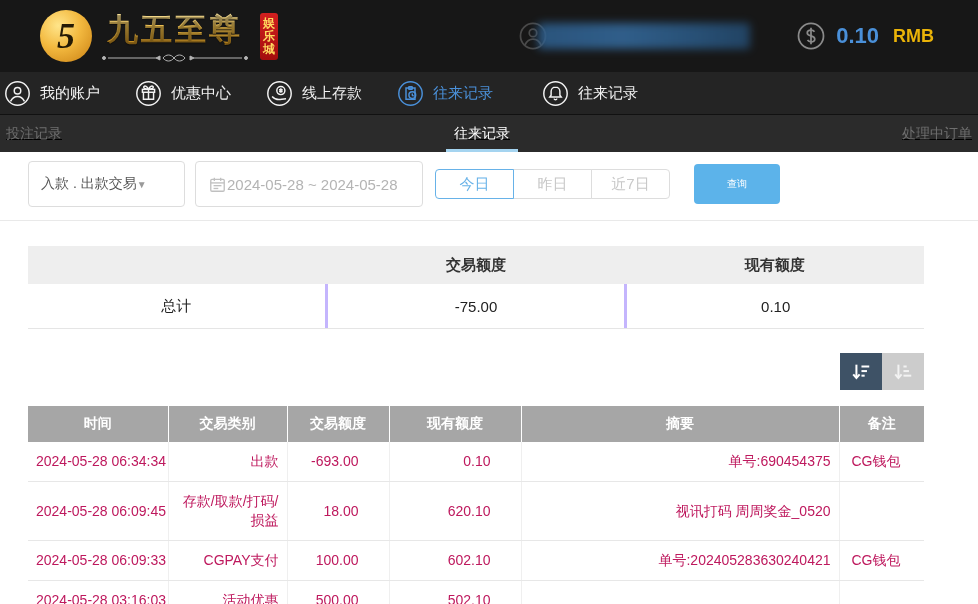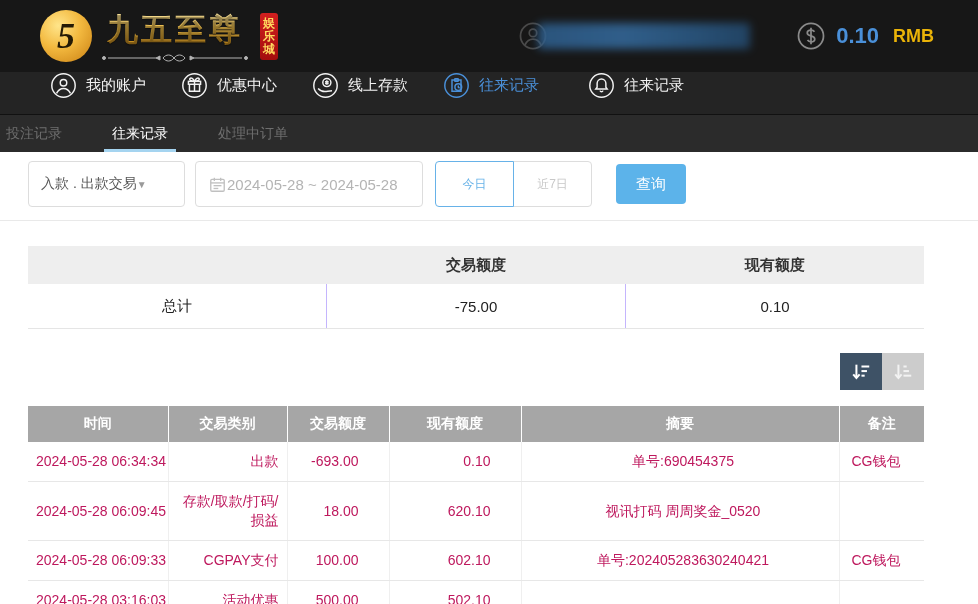--- a/index.html
+++ b/index.html
@@ -30,67 +30,67 @@
   .ghost-user-icon { color:#4a4a4a; margin-right:-10px; }
   .blurred-name { width:212px; height:26px; border-radius:3px;
     background:linear-gradient(90deg,#2e5f8e 0%, #356b9e 40%, #2b5a86 75%, #244b70 100%);
     filter:blur(4px); opacity:.85; }
   .balance-chip { display:flex; align-items:center; gap:10px; }
   .coin-icon { color:#8a8a8a; }
   .balance-amount { color:#4a90d9; font-size:22px; font-weight:bold; }
   .balance-currency { color:#eab308; font-size:18px; font-weight:bold; margin-left:4px; }
 
   
-  .main-nav { height:43px; background:#242424; display:flex; align-items:flex-start;
-    padding-left:46px; gap:27px; border-bottom:1px solid #111; }
+  .main-nav { height:43px; background:#242424; display:flex; align-items:center;
+    gap:27px; border-bottom:1px solid #111; }
   .nav-item { display:flex; align-items:center; gap:9px; color:#f2f2f2;
     font-size:15px; cursor:pointer; padding:0 4px; }
   .nav-item .nav-icon { display:flex; color:inherit; }
   .nav-item.active { color:#4a90d9; }
 
   
   .sub-nav { height:37px; background:#2b2b2b; display:flex; align-items:stretch;
-    justify-content:flex-start; gap:38px; }
+    justify-content:space-between; gap:38px;text-decoration:underline; }
   .sub-tab { display:flex; align-items:center; color:#6e6e6e; font-size:14px;
     cursor:pointer; position:relative; padding:0 6px; }
   .sub-tab.active { color:#ffffff; }
   .sub-tab.active::after { content:""; position:absolute; left:-2px; right:-2px;
     bottom:0; height:3px; background:#a5d4f0; }
 
   
   .content { background:#fff; }
   .filter-row { display:flex; align-items:center; margin:9px 0 0 28px; height:46px; }
   .select-box { width:157px; height:46px; border:1px solid #ddd; border-radius:4px;
     display:flex; align-items:center; 
     padding:0 12px; color:#555; font-size:14px; cursor:pointer; }
   .select-caret { color:#9a9a9a; font-size:10px; }
   .date-box { width:228px; height:46px; border:1px solid #ddd; border-radius:4px;
     display:flex; align-items:center; gap:0; padding:16px 12px; margin-left:10px;
     color:#b4b4b4; font-size:15px; cursor:pointer; }
   .cal-icon { color:#c0c0c0; display:flex; }
   .range-group { display:flex; margin-left:12px; }
-  .range-btn { width:79px; height:46px; background:#fff; border:1px solid #ddd;
-    color:#c8c8c8; font-size:12px; cursor:pointer; margin-left:-1px;
+  .range-btn { width:79px; height:30px; background:#fff; border:1px solid #ddd;
+    color:#c8c8c8; font-size:15px; cursor:pointer; margin-left:-1px;
     font-family:inherit; }
   .range-btn:first-child { border-radius:4px 0 0 4px; margin-left:0; }
   .range-btn:last-child { border-radius:0 4px 4px 0; }
   .range-btn.active { border:1px solid #67b2e8; color:#67b2e8; position:relative; z-index:2; }
-  .search-btn { width:70px; height:40px; margin-left:24px; background:#5cb3ea;
-    border:none; border-radius:4px; color:#fff; font-size:15px; cursor:pointer;
+  .search-btn { width:86px; height:40px; margin-left:24px; background:#5cb3ea;
+    border:none; border-radius:4px; color:#fff; font-size:10px; cursor:pointer;
     font-family:inherit; }
   .filter-divider { height:1px; background:#e9e9e9; margin-top:13px; }
 
   
   .summary-table { margin:25px 26px 0 28px; width:896px; }
   .summary-head { display:flex; background:#eeeeee; height:38px; }
   .summary-head .s-cell { flex:1; display:flex; align-items:center; justify-content:center;
     color:#333; font-size:15px; font-weight:bold; }
   .summary-body { display:flex; height:45px; border-bottom:1px solid #e5e5e5; }
   .summary-body .s-cell { flex:1; display:flex; align-items:center; justify-content:center;
-    color:#222; font-size:15px; border-left:1px solid #c4b5fd; }
+    color:#222; font-size:15px; border-left:3px solid #c4b5fd; }
   .summary-body .s-cell:first-child { border-left:none; }
 
   
   .sort-row { display:flex; justify-content:flex-end; margin:24px 54px 0 0; }
   .sort-btn { width:42px; height:37px; display:flex; align-items:center; justify-content:center;
     cursor:pointer; border:none; padding:0; }
   .sort-btn.desc { background:#3e5266; color:#ffffff; }
   .sort-btn.asc  { background:#cccccc; color:#f2f2f2; }
 
   
@@ -104,21 +104,21 @@
   .data-table col.c-note  { width:85px; }
   .data-table thead th { background:#a6a6a6; color:#fff; font-size:14px; font-weight:bold;
     height:36px; border-left:1px solid #fff; text-align:center; }
   .data-table thead th:first-child { border-left:none; }
   .data-table tbody td { font-size:14px; color:#be185d; border-bottom:1px solid #e7e7e7;
     border-left:1px solid #efefef; padding:10px 8px; line-height:19px; }
   .data-table tbody td:first-child { border-left:none; padding-left:8px; }
   .data-table td.t-time  { text-align:left; white-space:nowrap; }
   .data-table td.t-type  { text-align:right; }
   .data-table td.t-num   { text-align:right; padding-right:30px; }
-  .data-table td.t-memo  { text-align:center; padding-left:14px;margin-left:25px; }
+  .data-table td.t-memo  { text-align:right; padding-left:14px;margin-left:25px; }
   .data-table td.t-note  { text-align:left; padding-left:12px; }
 </style>
 </head>
 <body>
 
 <div class="top-header">
   <div class="logo-wrap">
     <div class="logo-orb">5</div>
     <div class="logo-text-col">
       <div class="logo-brand">九五至尊</div>
@@ -230,20 +230,21 @@
         <line x1="3.5" y1="10" x2="20.5" y2="10"></line>
         <line x1="8" y1="3.5" x2="8" y2="7.5"></line>
           <line x1="16" y1="3.5" x2="16" y2="7.5"></line>
         <line x1="7" y1="13.5" x2="17" y2="13.5"></line>
           <line x1="7" y1="17" x2="13" y2="17"></line>
       </svg>
       <span>2024-05-28 ~ 2024-05-28</span>
     </div>
     <div class="range-group">
       <button class="range-btn active">今日</button>
+      <button class="range-btn">昨日</button>
       <button class="range-btn">近7日</button>
     </div>
     <button class="search-btn">查询</button>
   </div>
 
   <div class="filter-divider"></div>
 
   <div class="summary-table">
     <div class="summary-head">
       <div class="s-cell"></div>

